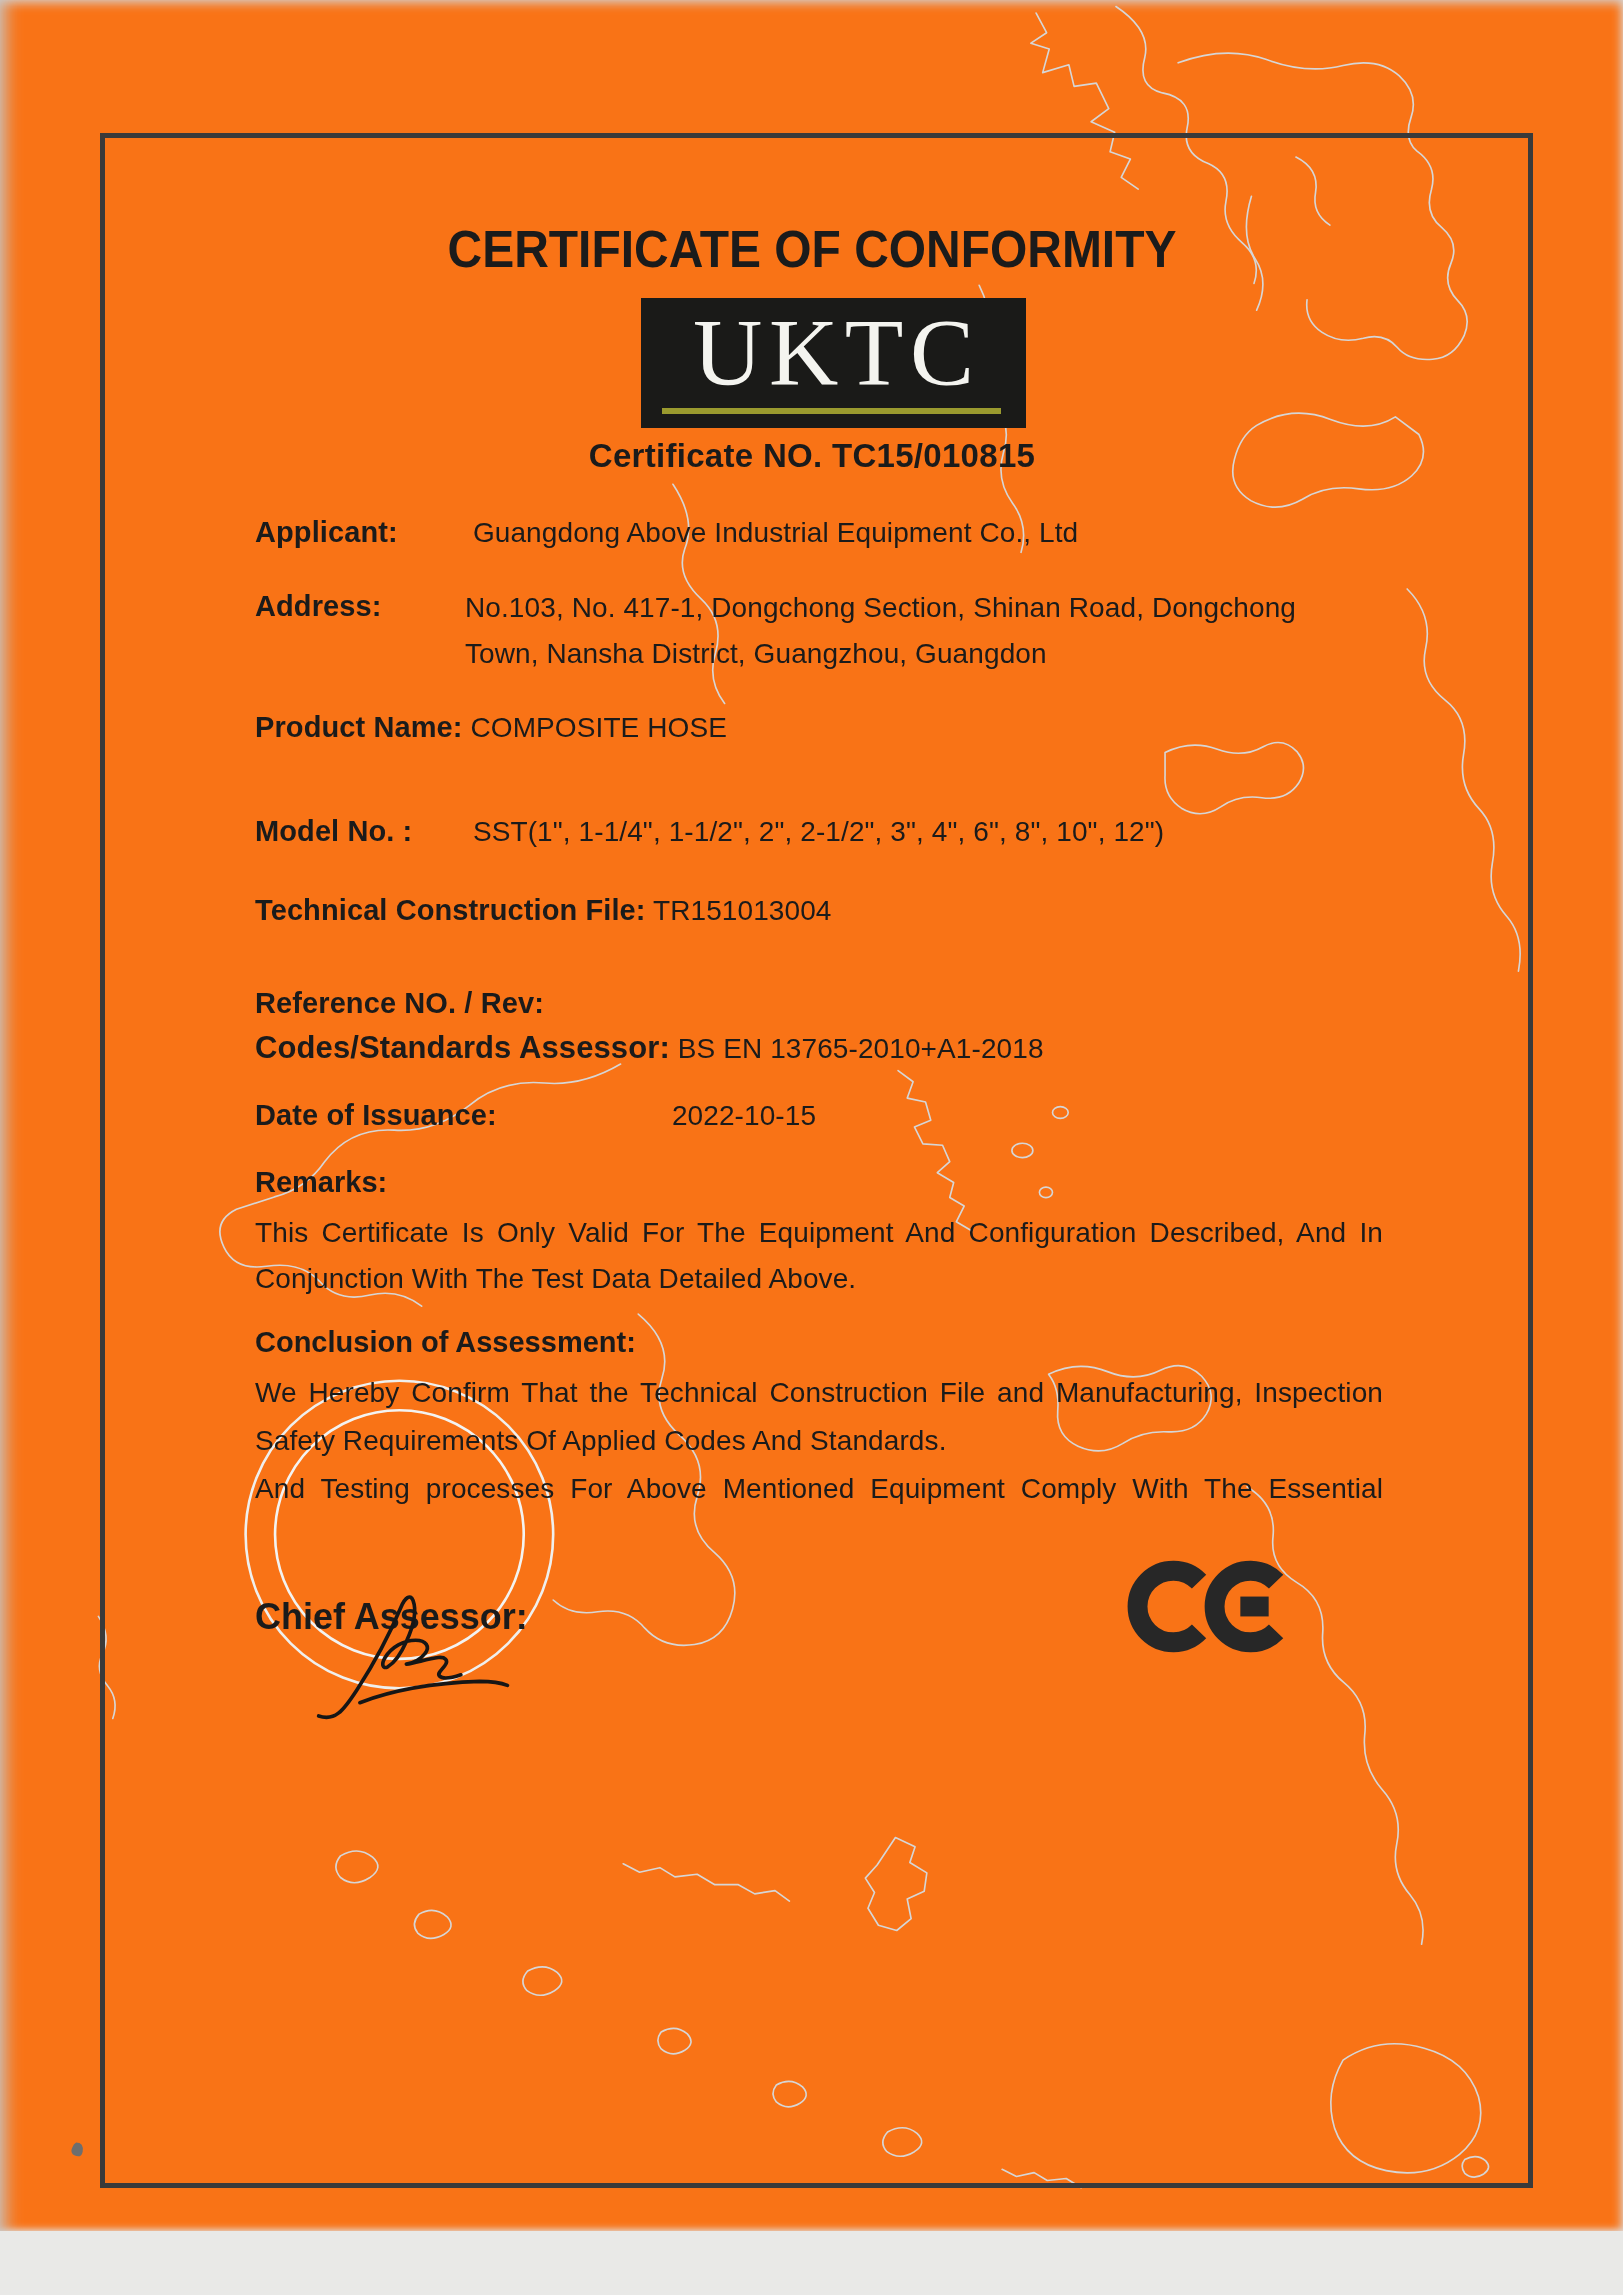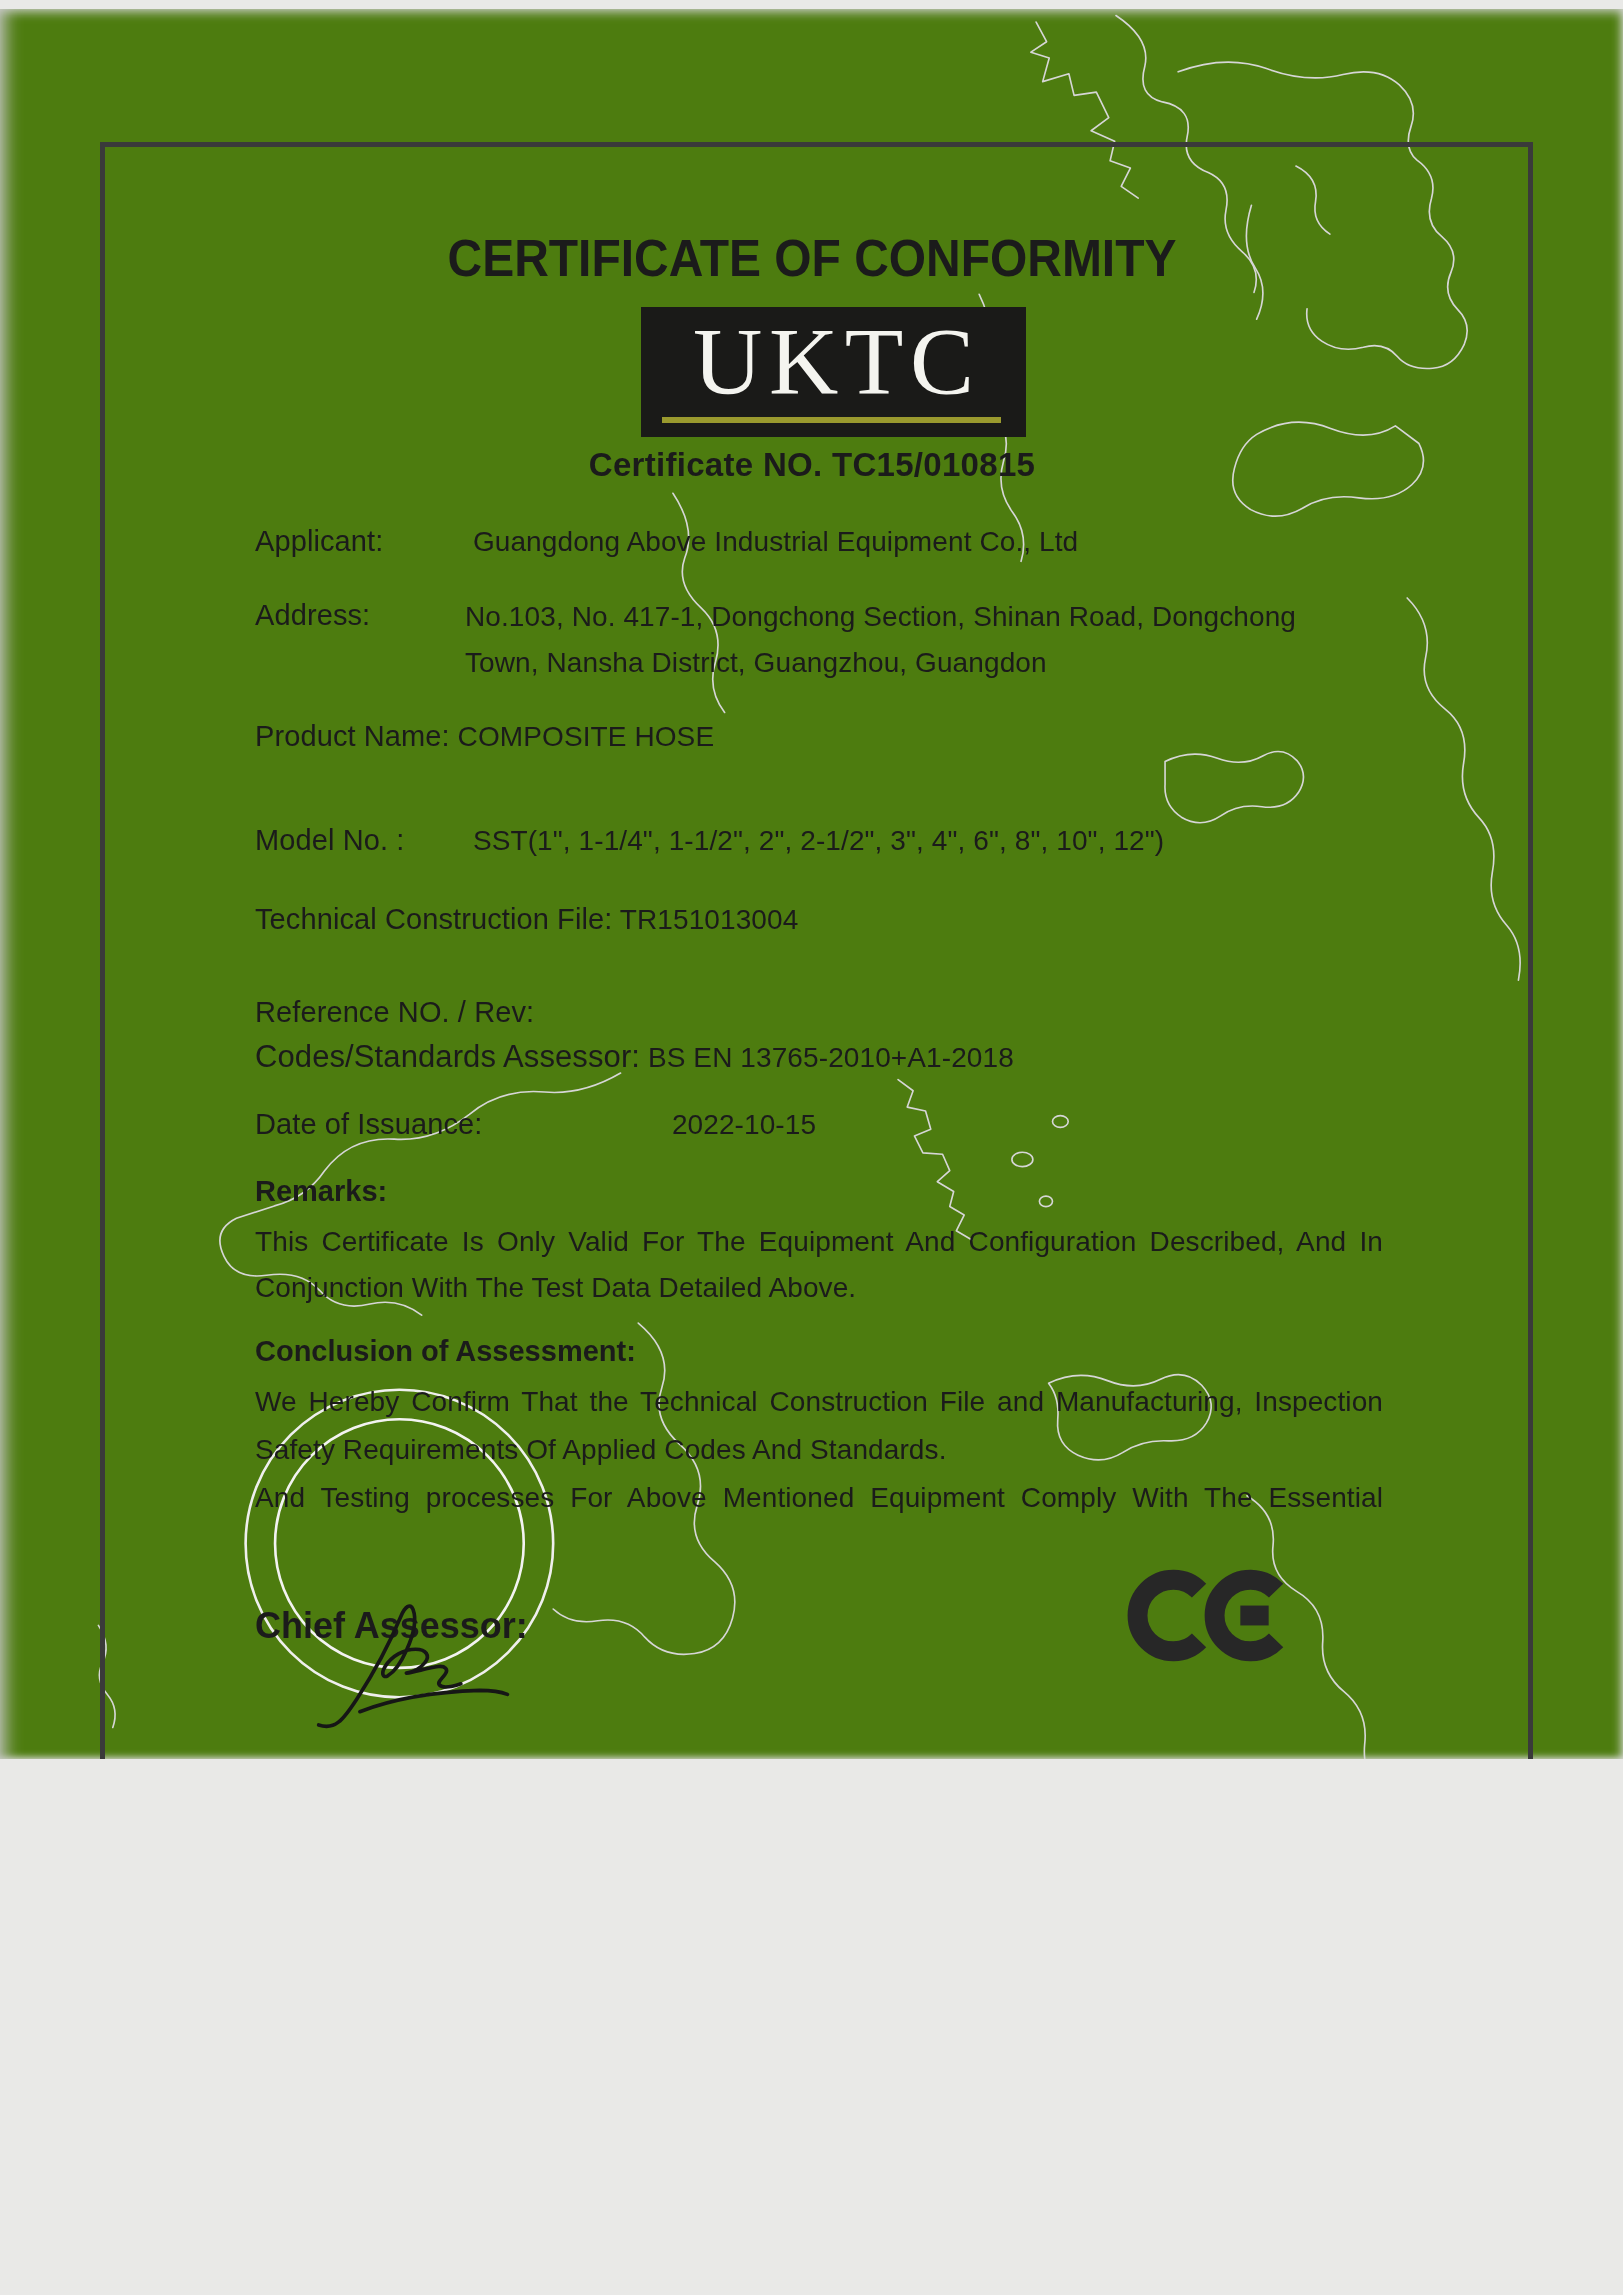--- a/index.html
+++ b/index.html
@@ -1,39 +1,38 @@
 <!DOCTYPE html>
 <html style="font-size:10.5px"><head>
 <meta charset="utf-8">
 <style>
   html,body{margin:0;padding:0;background:#e9e9e7;}
   .page{
-    position:relative;width:1624px;height:1750px;overflow:hidden;
-    background:#4d7c0f;color:#1b1b1b;
+    position:relative;width:1624px;height:2231px;overflow:hidden;
+    background:#f97316;color:#1b1b1b;
     font-family:"Liberation Sans",sans-serif;
     box-shadow: inset 22px 0 17px -17px #c6c6c6,
                 inset 0 11.8px 10.5px -9.2px #d4d4d4,
                 inset -10.5px 0 9.2px -7.9px #dcdcdc,
                 inset 0 -7.9px 7.9px -6.5px #e2e2e2;
-    margin-top: 9px;
   }
   .map{position:absolute;left:0;top:0;width:1624px;height:2295px;}
   .frame{position:absolute;left:100px;top:133px;width:1433px;height:2055px;
          border:5.9px solid #3a3a3a;box-sizing:border-box;}
   .title{position:absolute;left:0;top:220px;width:100%;text-align:center;
          font-size:51px;font-weight:bold;transform:scaleX(.94);white-space:nowrap;}
   .logo{position:absolute;left:641px;top:298px;width:357px;height:130px;background:#1a1a18;padding-left:28px;}
   .logo-text{position:absolute;left:0;top:2.6px;width:100%;text-align:center;
              font-family:"Liberation Serif",serif;font-size:96px;line-height:1.08;
              color:#f4f4ef;letter-spacing:6.5px;text-indent:6.5px;}
   .logo-line{position:absolute;left:21px;right:25px;bottom:14.4px;height:5.2px;background:#9a9a2e;}
   .certno{position:absolute;left:0;top:437px;width:100%;text-align:center;
           font-size:33px;font-weight:bold;letter-spacing:0.3px;}
   .row{position:absolute;left:255px;font-size:28px;line-height:1.5;letter-spacing:0.1px;}
-  .lbl{font-weight:normal;font-size:29px;}
+  .lbl{font-weight:bold;font-size:29px;}
   .w320{display:inline-block;width:210px;}
   .w625{display:inline-block;width:409px;}
   .addr{display:flex;align-items:flex-start;}
   .addr-lines div{line-height:46px;}
   .pline{width:1128px;line-height:46px;}
   .cline{width:1128px;line-height:48px;}
   .just{text-align:justify;text-align-last:justify;}
   .head{position:absolute;left:255px;font-size:29px;font-weight:bold;}
   .chief{position:absolute;left:255px;top:1596px;font-size:36px;font-weight:bold;}
   .sig{position:absolute;left:308px;top:1584px;width:226px;height:147px;}

